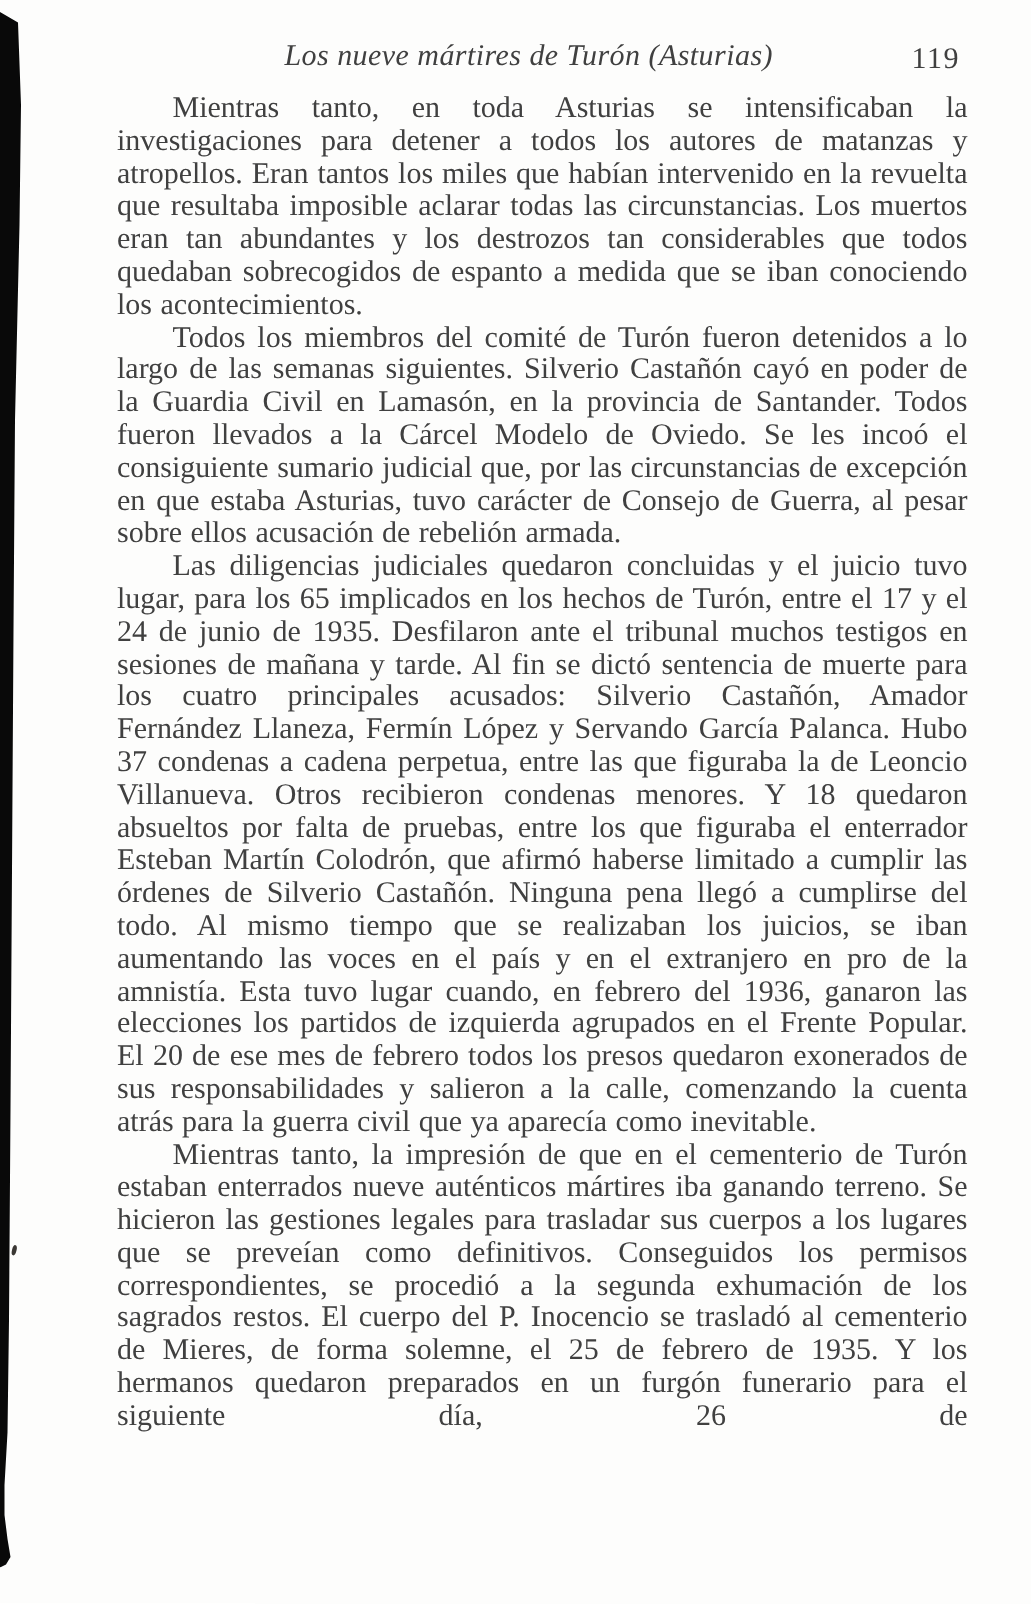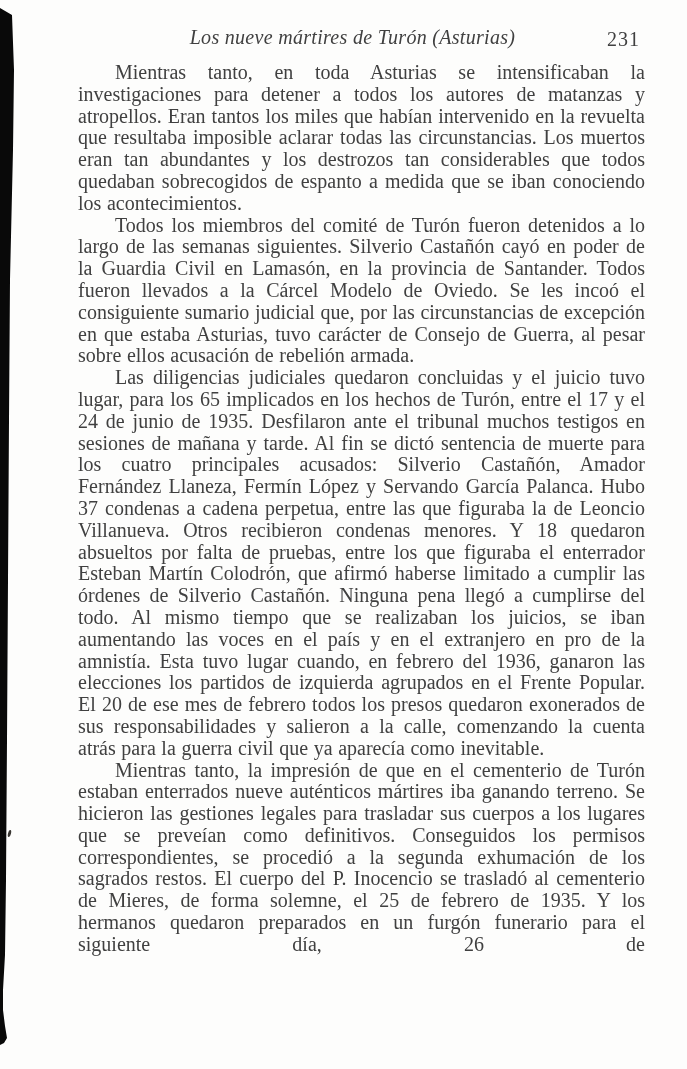--- a/index.html
+++ b/index.html
@@ -93,21 +93,21 @@
 
 <div class="book-page" lang="es">
 
   <div class="binding-shadow"></div>
   <div class="scan-speck"></div>
 
   <div class="content">
 
     <div class="running-header">
       <span class="running-title">Los nueve mártires de Turón (Asturias)</span>
-      <span class="page-number">231</span>
+      <span class="page-number">119</span>
     </div>
 
     <div class="page-body">
       <p>Mientras tanto, en toda Asturias se intensificaban la investigaciones para detener a todos los autores de matanzas y atropellos. Eran tantos los miles que habían intervenido en la revuelta que resultaba imposible aclarar todas las circunstancias. Los muertos eran tan abundantes y los destrozos tan considerables que todos quedaban sobrecogidos de espanto a medida que se iban conociendo los acontecimientos.</p>
       <p>Todos los miembros del comité de Turón fueron detenidos a lo largo de las semanas siguientes. Silverio Castañón cayó en poder de la Guardia Civil en Lamasón, en la provincia de Santander. Todos fueron llevados a la Cárcel Modelo de Oviedo. Se les incoó el consiguiente sumario judicial que, por las circunstancias de excepción en que estaba Asturias, tuvo carácter de Consejo de Guerra, al pesar sobre ellos acusación de rebelión armada.</p>
       <p>Las diligencias judiciales quedaron concluidas y el juicio tuvo lugar, para los 65 implicados en los hechos de Turón, entre el 17 y el 24 de junio de 1935. Desfilaron ante el tribunal muchos testigos en sesiones de mañana y tarde. Al fin se dictó sentencia de muerte para los cuatro principales acusados: Silverio Castañón, Amador Fernández Llaneza, Fermín López y Servando García Palanca. Hubo 37 condenas a cadena perpetua, entre las que figuraba la de Leoncio Villanueva. Otros recibieron condenas menores. Y 18 quedaron absueltos por falta de pruebas, entre los que figuraba el enterrador Esteban Martín Colodrón, que afirmó haberse limitado a cumplir las órdenes de Silverio Castañón. Ninguna pena llegó a cumplirse del todo. Al mismo tiempo que se realizaban los juicios, se iban aumentando las voces en el país y en el extranjero en pro de la amnistía. Esta tuvo lugar cuando, en febrero del 1936, ganaron las elecciones los partidos de izquierda agrupados en el Frente Popular. El 20 de ese mes de febrero todos los presos quedaron exonerados de sus responsabilidades y salieron a la calle, comenzando la cuenta atrás para la guerra civil que ya aparecía como inevitable.</p>
       <p>Mientras tanto, la impresión de que en el cementerio de Turón estaban enterrados nueve auténticos mártires iba ganando terreno. Se hicieron las gestiones legales para trasladar sus cuerpos a los lugares que se preveían como definitivos. Conseguidos los permisos correspondientes, se procedió a la segunda exhumación de los sagrados restos. El cuerpo del P. Inocencio se trasladó al cementerio de Mieres, de forma solemne, el 25 de febrero de 1935. Y los hermanos quedaron preparados en un furgón funerario para el siguiente día, 26 de</p>
     </div>
 
   </div>

